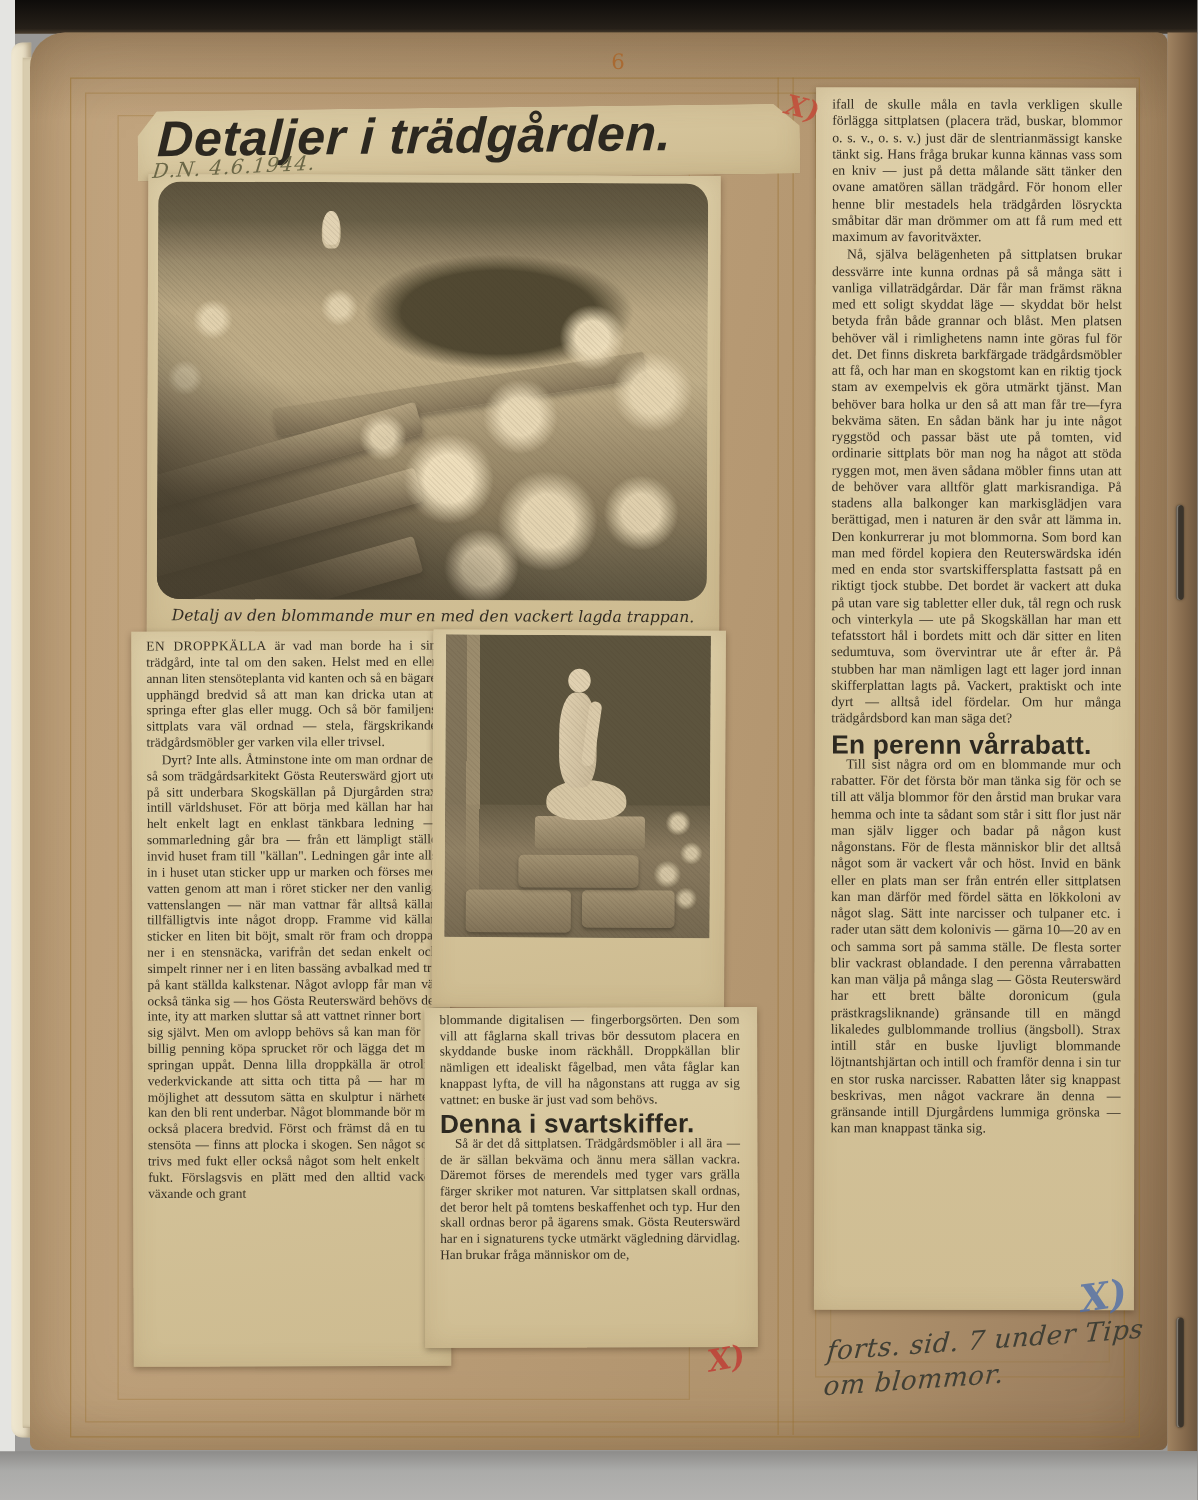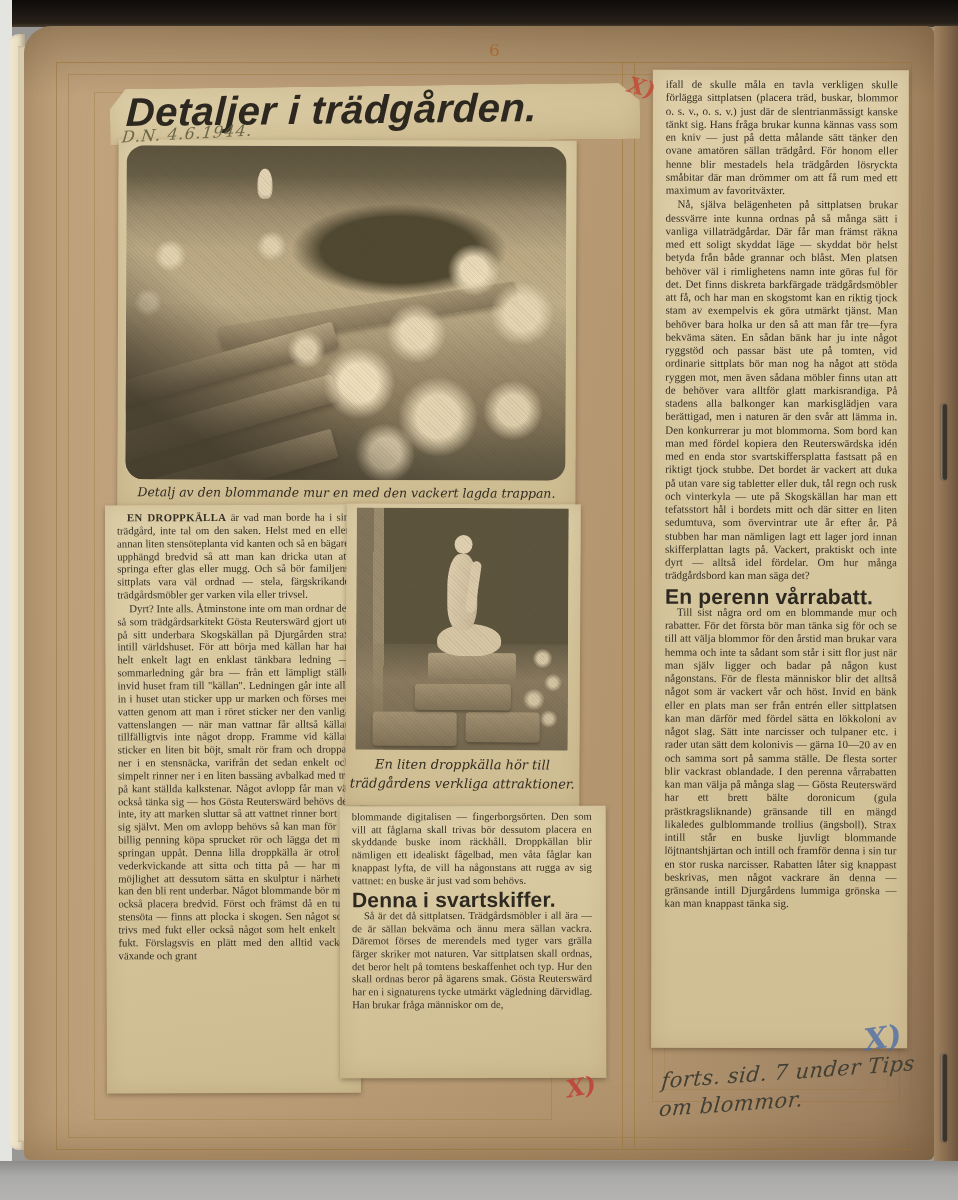--- a/index.html
+++ b/index.html
@@ -38,21 +38,21 @@
   .pagenum{position:absolute;left:489px;top:40px;font-family:"DejaVu Serif",serif;
            font-size:17px;color:#a96a32;}
   
   .clip{position:absolute;
         background:linear-gradient(172deg,#ddcfa8 0%,#d5c49b 55%,#cdbb90 100%);
         box-shadow:0 2px 5px rgba(55,38,18,.38), inset 0 0 20px rgba(125,95,55,.16);}
   .news{font-family:"Liberation Serif",serif;color:#332d23;text-align:justify;}
   .news p{margin:0;text-indent:12px;}
   .news p.noindent{text-indent:0;}
   .news p + p{margin-top:1px;}
-  .lead{font-weight:bold;letter-spacing:.4px;margin-left:10px;}
+  .lead{font-weight:normal;letter-spacing:.4px;}
   .leftcol{font-size:10.7px;line-height:12.85px;}
   .midcol{font-size:10.6px;line-height:12.7px;}
   .rightcol{font-size:11px;line-height:13.25px;}
   .subhead{font-family:"Liberation Sans",sans-serif;font-weight:700;font-size:21px;
            color:#2d2920;margin:7px 0 3px;text-indent:0;text-align:left;letter-spacing:.2px;}
   .headline{font-family:"Liberation Sans",sans-serif;font-style:italic;font-weight:700;
             font-size:40px;letter-spacing:.5px;color:#2c2820;white-space:nowrap;
             transform:skewX(-3deg);margin:1px 0 0 16px;}
   .caption{position:absolute;font-family:"DejaVu Serif",serif;font-style:italic;
            font-size:12.5px;color:#322c22;text-align:center;line-height:1.45;}
@@ -177,21 +177,20 @@
       <div class="p2block" style="left:52%;bottom:8px;width:74px;height:30px;"></div>
       <div class="p2block" style="left:28%;bottom:40px;width:96px;height:26px;"></div>
       <div class="p2ped"></div>
       <div class="p2mound"></div>
       <div class="p2torso"></div>
       <div class="p2arm"></div>
       <div class="p2head"></div>
       <div class="p2flowers"></div>
       <div class="halftone"></div>
     </div>
-    <div class="caption" style="left:0;top:252px;width:234px;font-size:13px;">En liten droppkälla hör till trädgårdens verkliga attraktioner.</div>
   </div>
 
   <div class="clip" style="left:340px;top:806px;width:266px;height:272px;transform:rotate(-0.15deg);z-index:2;overflow:hidden;">
     <div class="news midcol" style="padding:5px 14px 6px 12px;">
       <p class="noindent">blommande digitalisen — fingerborgsörten. Den som vill att fåglarna skall trivas bör dessutom placera en skyddande buske inom räckhåll. Droppkällan blir nämligen ett idealiskt fågelbad, men våta fåglar kan knappast lyfta, de vill ha någonstans att rugga av sig vattnet: en buske är just vad som behövs.</p>
       <div class="subhead">Denna i svartskiffer.</div>
       <p>Så är det då sittplatsen. Trädgårdsmöbler i all ära — de är sällan bekväma och ännu mera sällan vackra. Däremot förses de merendels med tyger vars grälla färger skriker mot naturen. Var sittplatsen skall ordnas, det beror helt på tomtens beskaffenhet och typ. Hur den skall ordnas beror på ägarens smak. Gösta Reuterswärd har en i signaturens tycke utmärkt vägledning därvidlag. Han brukar fråga människor om de,</p>
     </div>
   </div>
 

